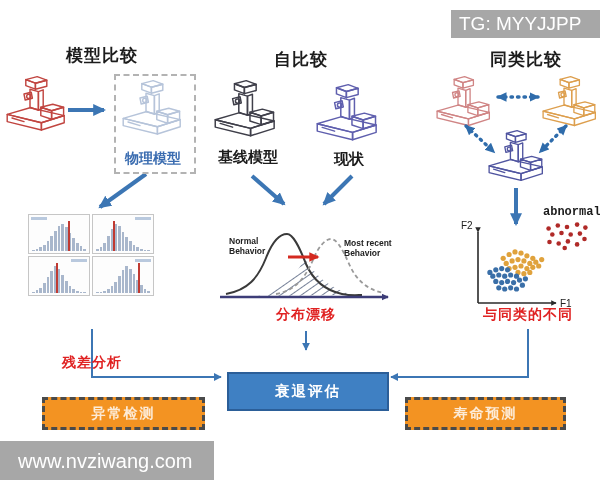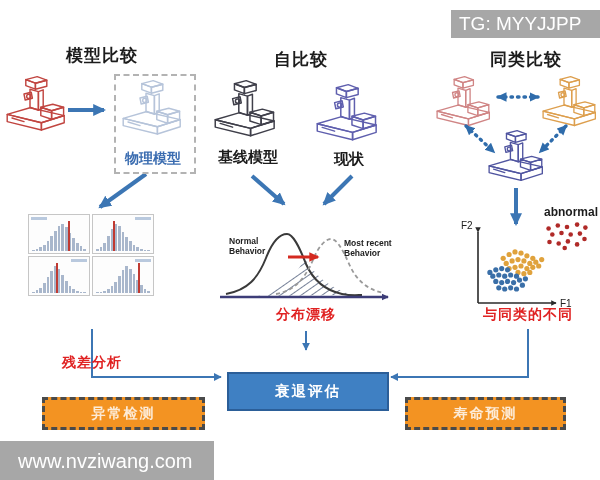--- a/index.html
+++ b/index.html
@@ -288,21 +288,21 @@
         </div>
         <div class="hist-marker" style="left: calc(70% + 3px); background: rgb(192, 58, 50);"></div>
     </div>
   </div>
 
   <div class="txt behavior-label" style="left:229px;top:236px;width:48px;">Normal Behavior</div>
   <div class="txt behavior-label" style="left:344px;top:238px;width:58px;">Most recent Behavior</div>
 
   <div class="txt axis-label" style="left:461px;top:220px;">F2</div>
   <div class="txt axis-label" style="left:560px;top:298px;">F1</div>
-  <div class="txt abnormal-label" style="left:543px;top:205px;width:56px;text-align:center;">abnormal</div>
+  <div class="txt abnormal-label" style="left:543px;top:205px;width:56px;text-align:center;font-family:Liberation Mono, monospace;">abnormal</div>
 
   <div class="txt redlabel" style="left:42px;top:310px;width:100px;margin-top:44px;">残差分析</div>
   <div class="txt redlabel" style="left:462px;top:306px;width:132px;">与同类的不同</div>
   <div class="txt redlabel" style="left:256px;top:306px;width:100px;">分布漂移</div>
 
   <div class="assessment" style="left:227px;top:372px;width:158px;height:35px;">衰退评估</div>
   <div class="output-box" style="left:42px;top:397px;width:163px;height:33px;">异常检测</div>
   <div class="output-box" style="left:405px;top:397px;width:161px;height:33px;">寿命预测</div>
 
   <div class="watermark" style="left:451px;top:10px;width:149px;height:28px;font-size:19px;padding-left:8px;">TG: MYYJJPP</div>

